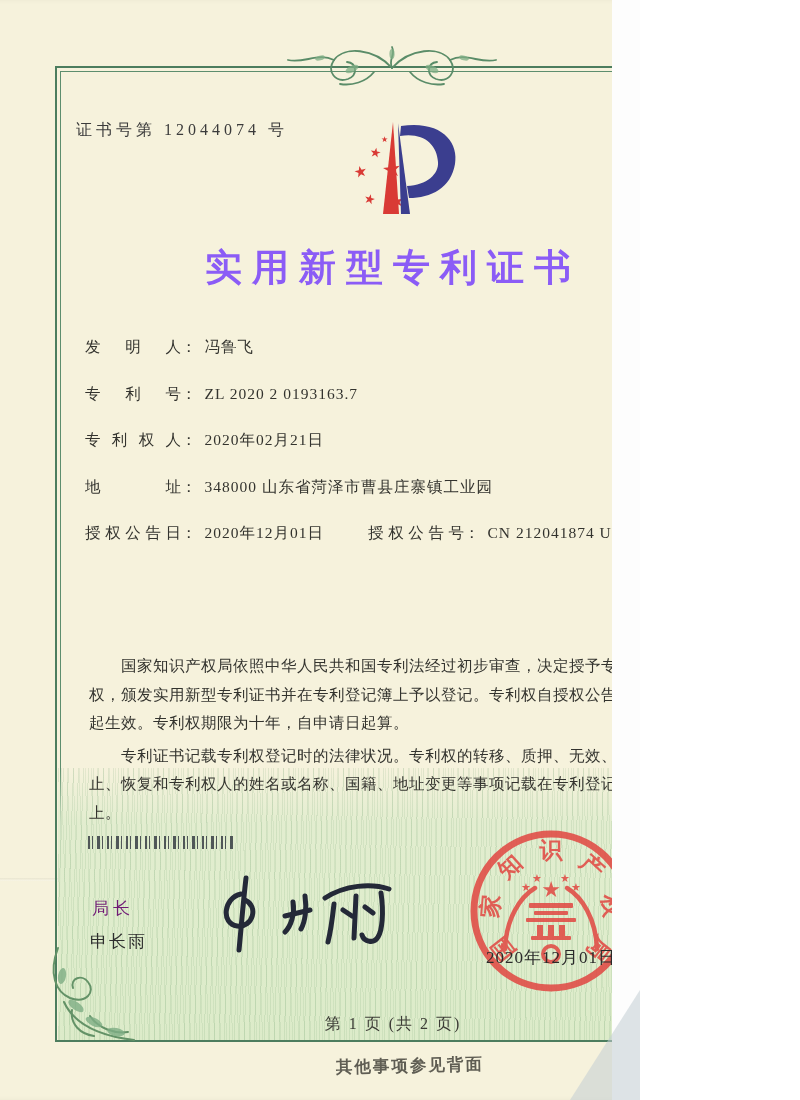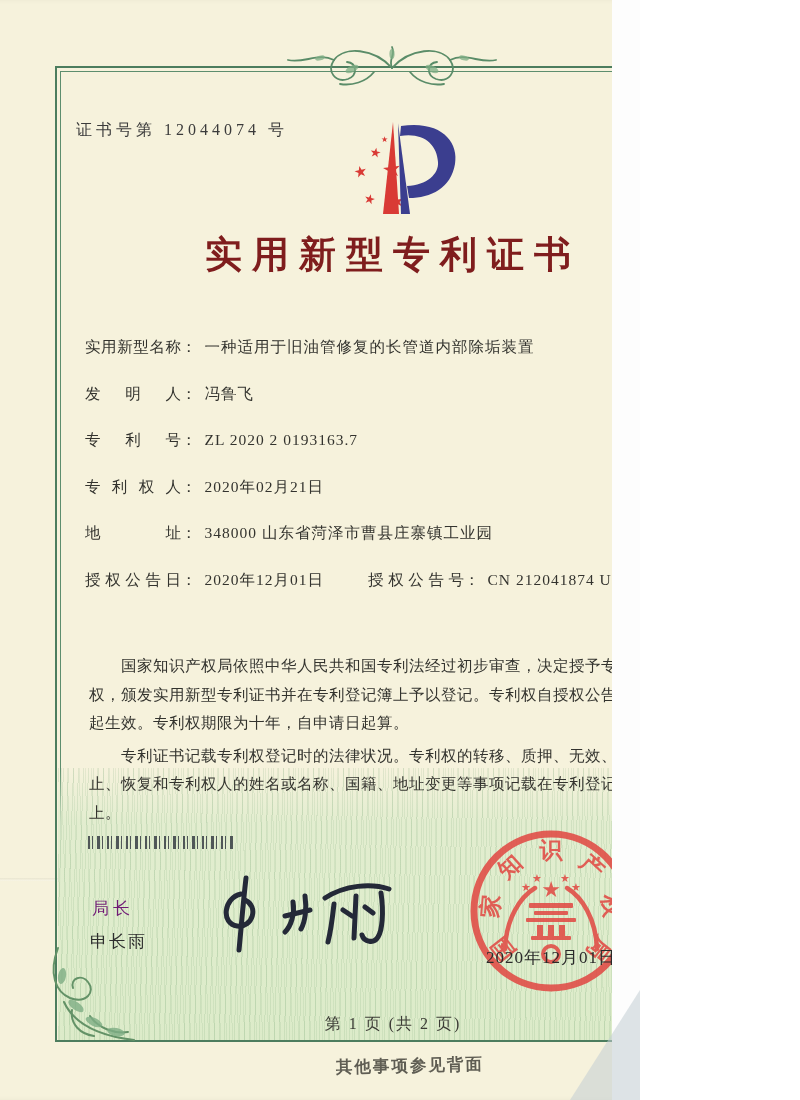--- a/index.html
+++ b/index.html
@@ -25,22 +25,22 @@
   .band::before{content:"";position:absolute;inset:0;
         background:repeating-linear-gradient(92deg,rgba(110,160,110,.16) 0 1px,transparent 1px 5px);}
   .band::after{content:"";position:absolute;inset:0;
         background:repeating-linear-gradient(88deg,rgba(110,160,110,.13) 0 1px,transparent 1px 6px);}
 
   .cert-no{position:absolute;left:76px;top:120px;font-size:16px;letter-spacing:4px;color:#3b3b3b;}
 
   .logo{position:absolute;left:333px;top:116px;width:148px;height:116px;}
   .qr{position:absolute;left:622px;top:127px;width:88px;height:88px;}
 
-  .title{position:absolute;left:55px;top:230px;width:676px;text-align:center;
-         font-size:37px;font-weight:700;letter-spacing:10px;color:#7f1d1d;}
+  .title{position:absolute;left:55px;top:243px;width:676px;text-align:center;
+         font-size:37px;font-weight:700;letter-spacing:10px;color:#8b5cf6;}
 
   .fields{position:absolute;left:85px;top:338px;width:600px;font-size:15.5px;color:#33332e;}
   .f-row{height:17px;line-height:17px;margin-bottom:29.5px;white-space:nowrap;}
   .f-label{display:inline-block;width:96px;text-align:justify;text-align-last:justify;}
   .f-colon{display:inline-block;}
   .f-value{margin-left:8px;letter-spacing:1px;}
   .f-pair2{margin-left:44px;}
 
   .paragraphs{position:absolute;left:85px;top:648px;width:570px;font-size:15.5px;
               line-height:28.5px;color:#33332e;}
@@ -281,23 +281,20 @@
         <rect x="67.2" y="8.4" width="12.600000000000001" height="12.600000000000001" fill="#2e3440"></rect>
         <rect x="0" y="58.800000000000004" width="29.400000000000002" height="29.400000000000002" fill="#2e3440"></rect>
         <rect x="4.2" y="63" width="21" height="21" fill="#f6f2dc"></rect>
         <rect x="8.4" y="67.2" width="12.600000000000001" height="12.600000000000001" fill="#2e3440"></rect>
       </svg></div>
 
   <div class="title">实用新型专利证书</div>
 
   <div class="fields">
     <div class="f-row">
-      <span class="f-label">实用新型名称</span><span class="f-colon">：</span><span class="f-value">一种适用于旧油管修复的长管道内部除垢装置</span>
-    </div>
-    <div class="f-row">
       <span class="f-label">发明人</span><span class="f-colon">：</span><span class="f-value">冯鲁飞</span>
     </div>
     <div class="f-row">
       <span class="f-label">专利号</span><span class="f-colon">：</span><span class="f-value">ZL 2020 2 0193163.7</span>
     </div>
     <div class="f-row">
       <span class="f-label">专利权人</span><span class="f-colon">：</span><span class="f-value">2020年02月21日</span>
     </div>
     <div class="f-row">
       <span class="f-label">地址</span><span class="f-colon">：</span><span class="f-value">348000 山东省菏泽市曹县庄寨镇工业园</span>

